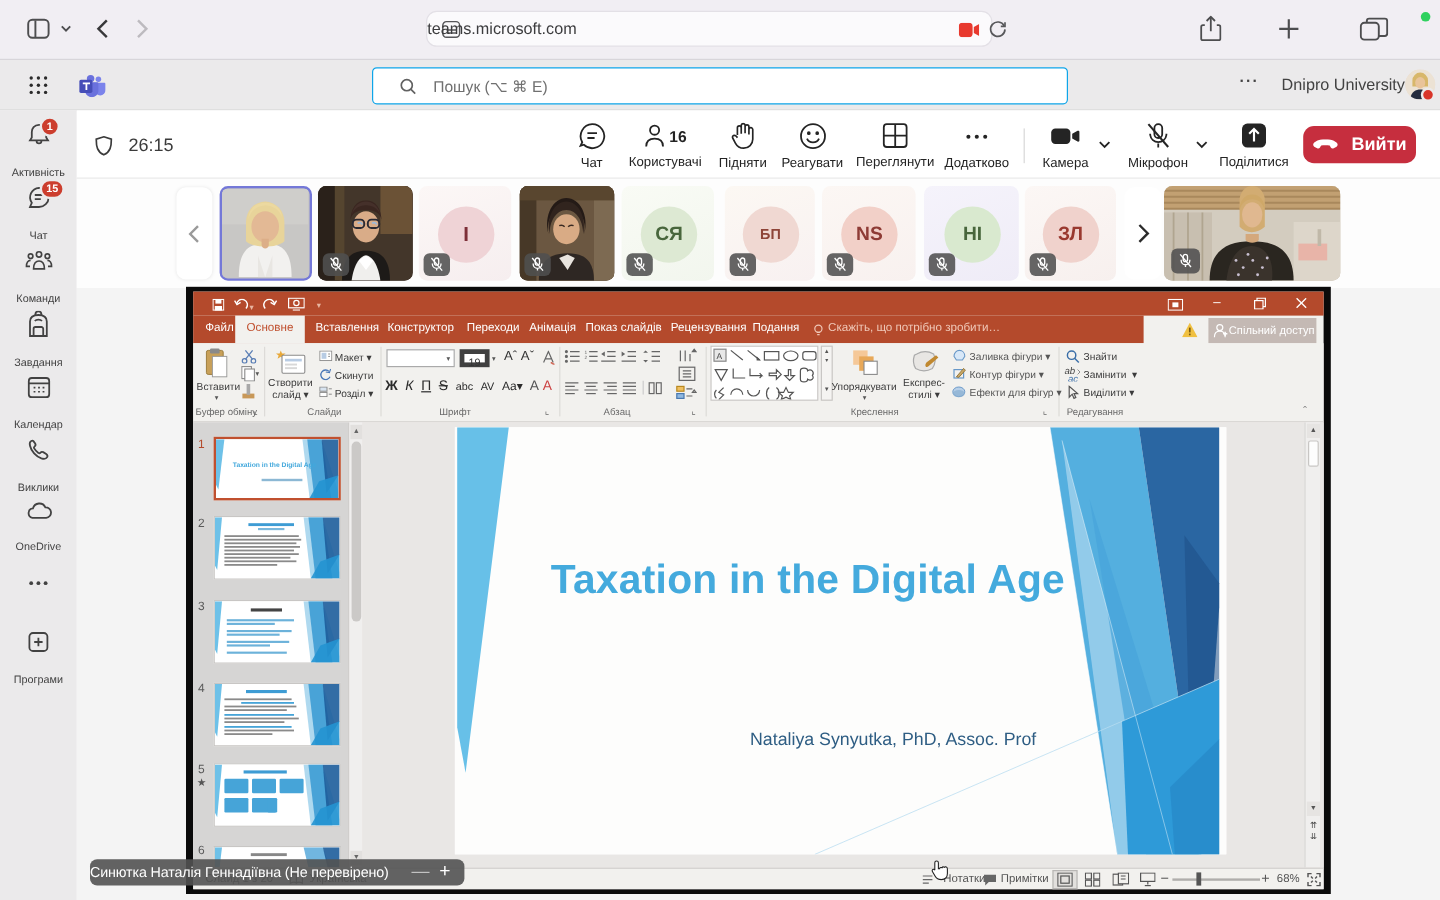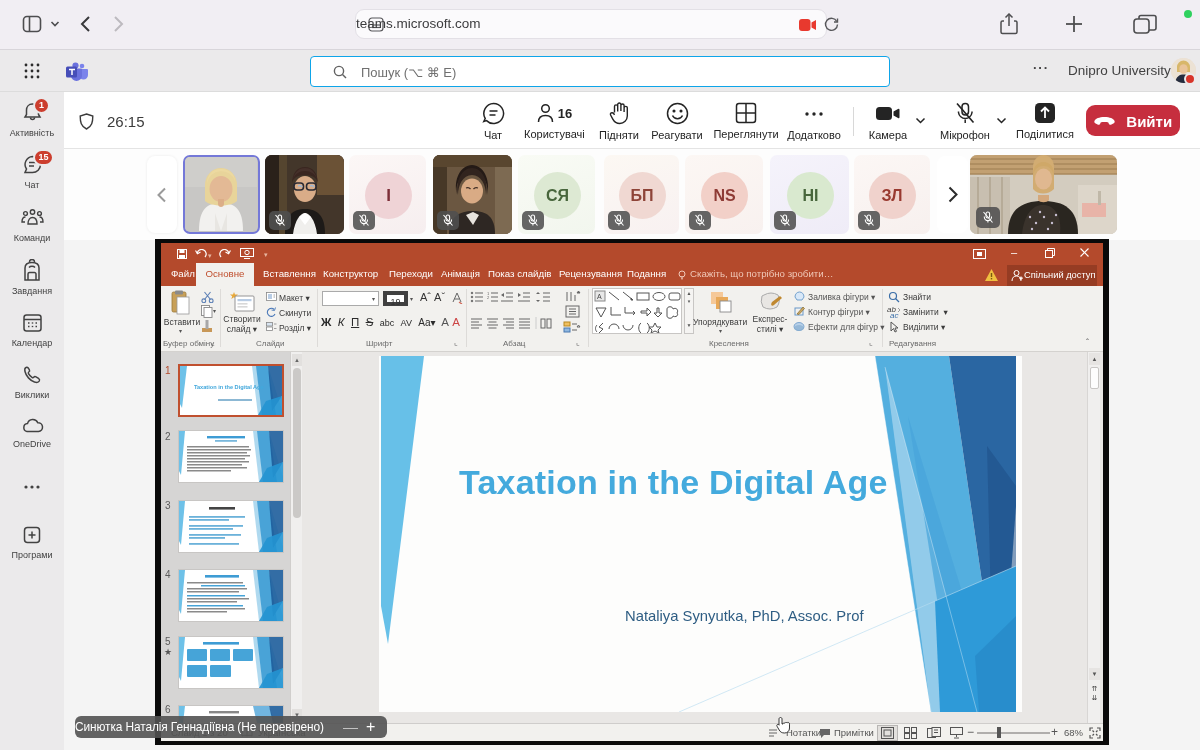--- a/index.html
+++ b/index.html
@@ -9,36 +9,36 @@
   
   #chrome { left:0; top:0; width:1200px; height:50px; background:#f1eef3; border-bottom:1px solid #d8d5da; }
   #addrbar { left:355px; top:9px; width:472px; height:30px; background:#fbfafc; border:1px solid #e3e0e6; border-radius:9px; }
   #addrtext { left:0; top:6px; width:472px; text-align:left; font-size:13.5px; color:#3c3c3e; }
   
   #theader { left:0; top:50px; width:1200px; height:42px; background:#ebeaeb; border-bottom:1px solid #dcdcdc; }
   #searchbox { left:310px; top:6px; width:580px; height:31px; background:#fff; border:1px solid #0ea5e9; border-radius:4px; }
   
   #sidebar { left:0; top:92px; width:64px; height:658px; background:#ebeaeb; }
   .sbitem { position:absolute; width:64px; text-align:center; color:#424242; }
-  .sblabel { font-size:9px; display:block; margin-top:1px; color:#424242; }
+  .sblabel { font-size:9px; display:block; margin-top:11px; color:#424242; }
   .badge { position:absolute; background:#cc3e2e; color:#fff; border-radius:9px; font-size:9px; font-weight:bold; text-align:center; border:2px solid #ebeaeb; }
   
   #mtoolbar { left:64px; top:92px; width:1136px; height:57px; background:#fff; border-bottom:1px solid #e4e4e4; }
   .tbtn { position:absolute; text-align:center; color:#242424; }
   .tlabel { font-size:11px; color:#242424; display:block; }
   
   #stage { left:64px; top:149px; width:1136px; height:601px; background:#f4f4f4; }
   .tile { position:absolute; top:6px; height:79px; border-radius:7px; overflow:hidden; }
   .micbadge { position:absolute; left:4px; bottom:4px; width:22px; height:19px; background:rgba(80,80,80,0.88); border-radius:5px; }
   .initial { position:absolute; border-radius:50%; text-align:center; font-weight:bold; }
   
   #share { left:155px; top:239px; width:954px; height:506px; background:#0a0a0a; }
   #pptwin { left:6px; top:4px; width:942px; height:498px; background:#f2f1ee; }
   #ppttitle { left:0; top:0; width:942px; height:20px; background:#b44a2c; }
-  #ppttabs { left:0; top:20px; width:942px; height:23px; background:#b44a2c; }
+  #ppttabs { left:0; top:20px; width:792px; height:23px; background:#b44a2c; }
   .ptab { position:absolute; top:5px; font-size:9.7px; color:#fff; white-space:nowrap; }
   #ribbon { left:0; top:43px; width:942px; height:66px; background:#f2f1ee; border-bottom:1px solid #d4d2cf; }
   .rlabel { position:absolute; font-size:8px; color:#6a6a6a; }
   .rsep { position:absolute; top:3px; width:1px; height:58px; background:#dddbd8; }
   .rtext { position:absolute; font-size:8.5px; color:#3b3b3b; white-space:nowrap; }
   #pptcontent { left:0; top:109px; width:942px; height:371px; background:#e9e7e5; }
   #thumbpanel { left:0; top:0; width:129px; height:371px; background:#d6d5d4; }
   #thumbscroll { left:129px; top:0; width:12px; height:371px; background:#f0efee; border-left:1px solid #d0cecc; }
   .thumb { position:absolute; left:17px; width:106px; height:53px; background:#fff; }
   .tnum { position:absolute; font-size:10px; color:#5a5a5a; }
@@ -417,21 +417,21 @@
       <div class="micbadge">
           <svg style="position:absolute;left:5px;top:3px" width="12" height="13" viewBox="0 0 12 13" fill="none" stroke="#fff" stroke-width="1.1">
             <rect x="4" y="1" width="3.6" height="6" rx="1.8"></rect>
             <path d="M2.3 5.5 V6 A3.6 3.6 0 0 0 9.5 6 V5.5 M5.9 9.6 V11.5"></path>
             <line x1="1.5" y1="1" x2="10.5" y2="11.5"></line>
           </svg>
         </div>
     </div>
 
     <div class="tile" style="left:539.5px;width:75px;background:linear-gradient(160deg,#fcf8f3,#f8f1f1)">
-      <div class="initial" style="left:15px;top:17px;width:47px;height:47px;background:#f0d8d2;color:#8e4438;font-size:16px;line-height:47px">БП</div>
+      <div class="initial" style="left:15px;top:17px;width:47px;height:47px;background:#f0d8d2;color:#8e4438;font-size:12px;line-height:47px">БП</div>
       <div class="micbadge">
           <svg style="position:absolute;left:5px;top:3px" width="12" height="13" viewBox="0 0 12 13" fill="none" stroke="#fff" stroke-width="1.1">
             <rect x="4" y="1" width="3.6" height="6" rx="1.8"></rect>
             <path d="M2.3 5.5 V6 A3.6 3.6 0 0 0 9.5 6 V5.5 M5.9 9.6 V11.5"></path>
             <line x1="1.5" y1="1" x2="10.5" y2="11.5"></line>
           </svg>
         </div>
     </div>
 
     <div class="tile" style="left:621px;width:78px;background:linear-gradient(160deg,#fcf7f4,#f8f1ef)">

